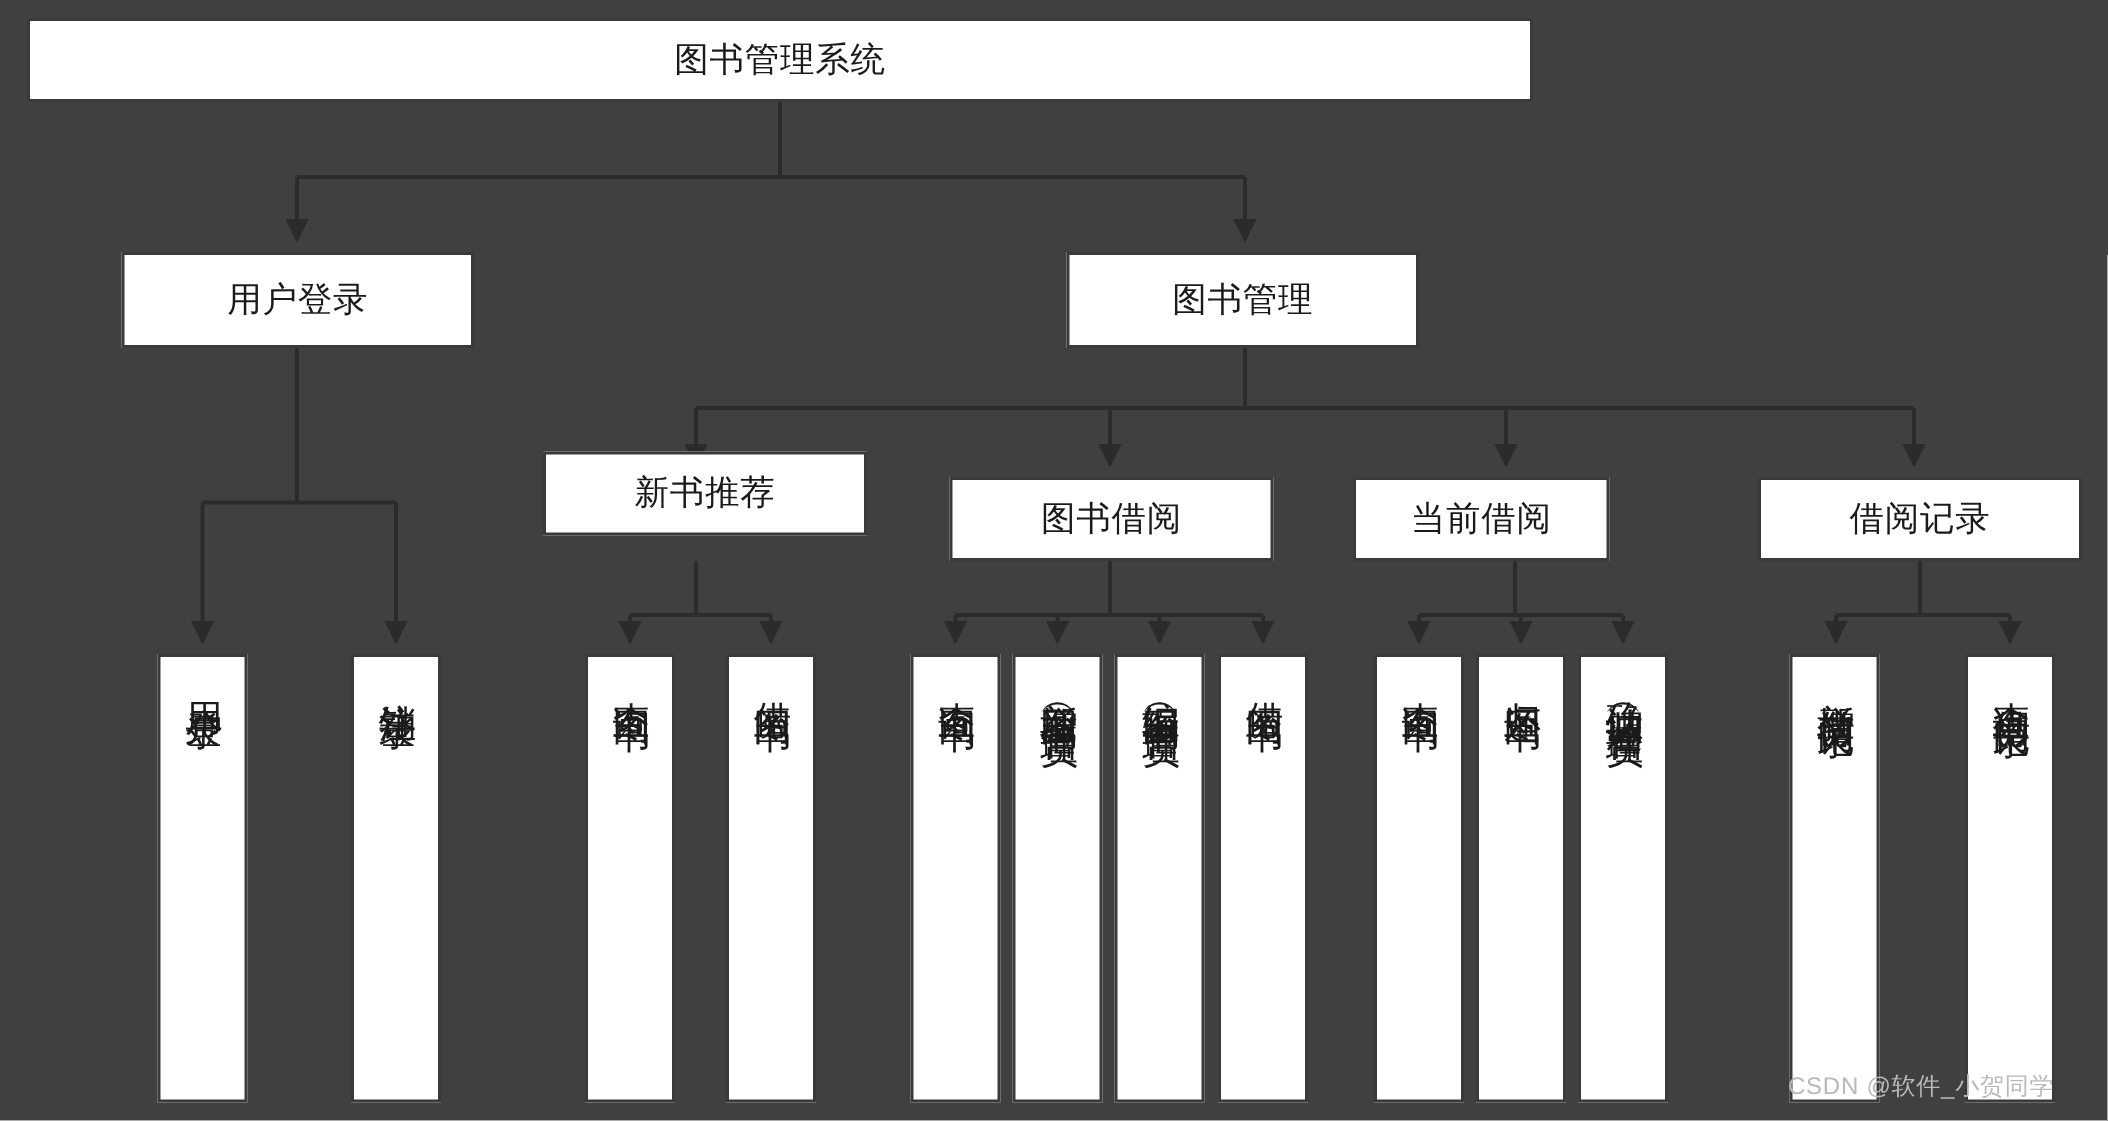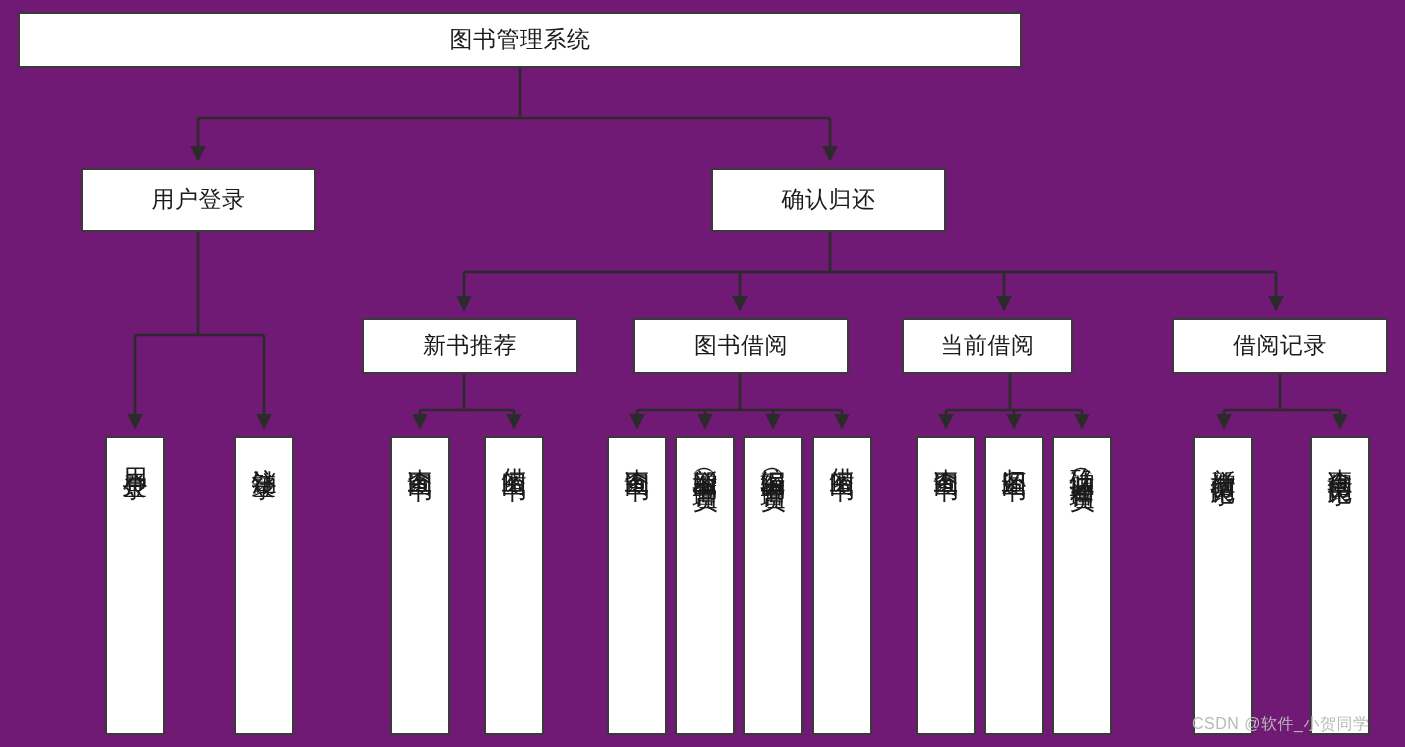--- a/index.html
+++ b/index.html
@@ -8,21 +8,21 @@
     padding: 0;
     background: #ffffff;
   }
   body {
     font-family: "Liberation Sans", "DejaVu Sans", sans-serif;
   }
   #canvas {
     position: relative;
     width: 1405px;
     height: 747px;
-    background: #701a75;
+    background: #404040;
     overflow: hidden;
   }
   
   #connectors {
     position: absolute;
     left: 0;
     top: 0;
     width: 1405px;
     height: 747px;
     pointer-events: none;
@@ -135,24 +135,24 @@
   </svg>
 
   <div class="node horiz root" style="left:18px; top:12px; width:1004px; height:56px;">
     <span class="label">图书管理系统</span>
   </div>
 
   <div class="node horiz" style="left:81px; top:168px; width:235px; height:64px;">
     <span class="label">用户登录</span>
   </div>
   <div class="node horiz" style="left:711px; top:168px; width:235px; height:64px;">
-    <span class="label">确认归还</span>
-  </div>
-
-  <div class="node horiz" style="left:362px; top:318px; width:216px; height:56px;">
+    <span class="label">图书管理</span>
+  </div>
+
+  <div class="node horiz" style="left:362px; top:301px; width:216px; height:56px;">
     <span class="label">新书推荐</span>
   </div>
   <div class="node horiz" style="left:633px; top:318px; width:216px; height:56px;">
     <span class="label">图书借阅</span>
   </div>
   <div class="node horiz" style="left:902px; top:318px; width:171px; height:56px;">
     <span class="label">当前借阅</span>
   </div>
   <div class="node horiz" style="left:1172px; top:318px; width:216px; height:56px;align-items:center;">
     <span class="label">借阅记录</span>

